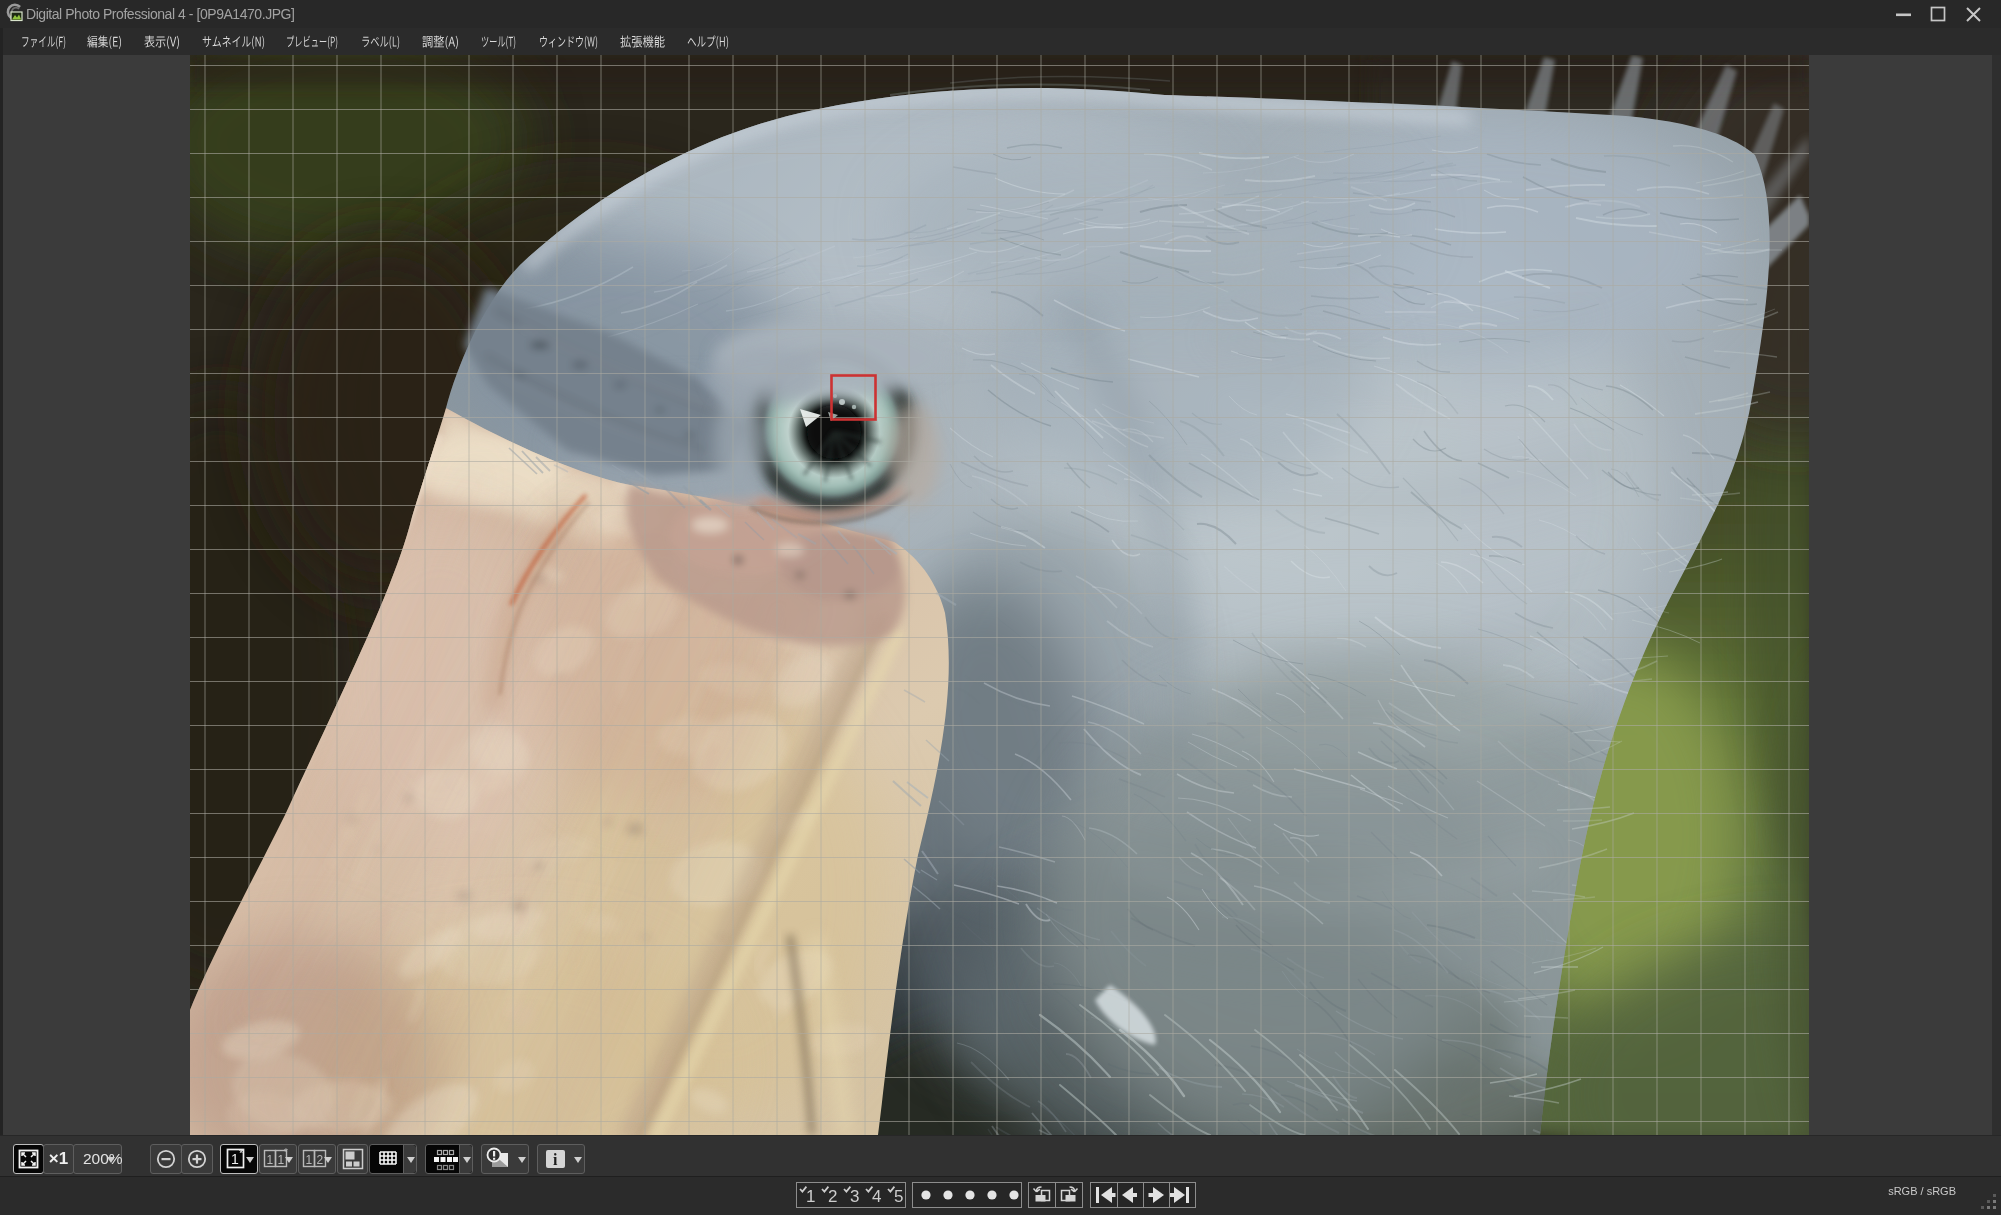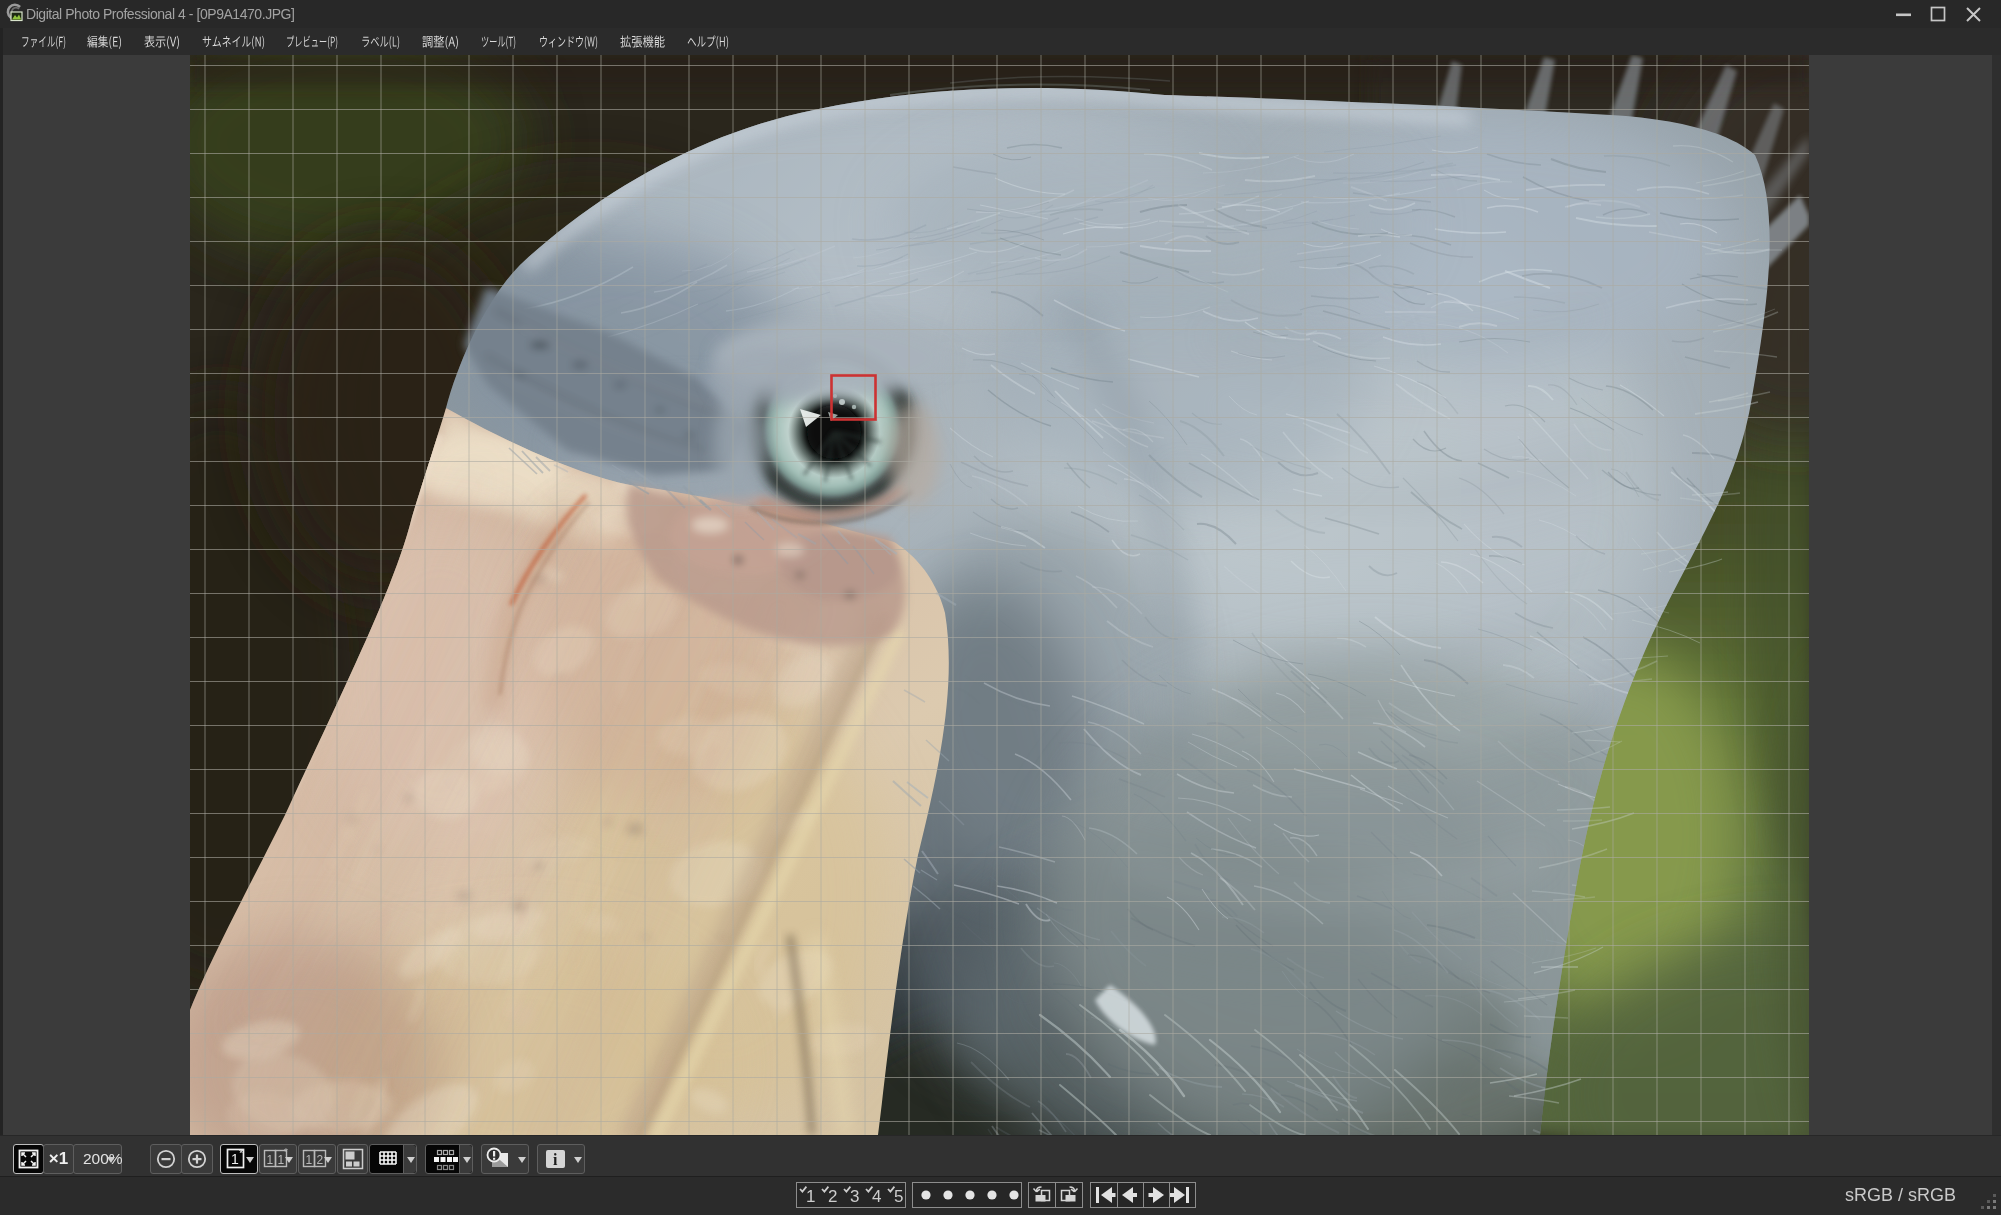--- a/index.html
+++ b/index.html
@@ -16,21 +16,21 @@
   .statusbar{position:absolute;left:0;top:1176px;width:2001px;height:39px;background:#2b2b2b;
              border-top:1px solid #1f1f1f;box-sizing:border-box}
   .tb{position:absolute;top:8px;height:30px;background:#3a3a3a;border:1px solid #5e5e5e;
       box-sizing:border-box;border-radius:3px}
   .tb.dark{background:#060606}
   .tb .arr{position:absolute;right:3px;top:12px;width:0;height:0;
            border-left:4.5px solid transparent;border-right:4.5px solid transparent;
            border-top:6px solid #cfcfcf}
   .sb{position:absolute;top:5px;height:26px;background:#262626;border:1px solid #8d8d8d;
       box-sizing:border-box}
-  .srgb{position:absolute;top:8px;right:45px;font-size:18px;color:#c9c9c9}
+  .srgb{position:absolute;top:8px;right:45px;font-size:11px;color:#c9c9c9}
 </style></head>
 <body>
   <div class="titlebar">
     <svg width="2001" height="28" style="position:absolute;left:0;top:0">
 
       <g transform="translate(6,4)">
         <path d="M14,3 A7,7 0 1 0 14.8,11.5" fill="none" stroke="#9a9a9a" stroke-width="2.6"></path>
         <path d="M13,5 A4.2,4.2 0 1 0 13.2,10.5" fill="none" stroke="#6e6e6e" stroke-width="1.8"></path>
         <rect x="5" y="8" width="11" height="8.5" fill="#1c2912" stroke="#d9e4cc" stroke-width="1.2"></rect>
         <path d="M6,15.5 L9,11 L11,13.5 L13,10.5 L15.2,15.5 Z" fill="#8fc43c"></path>

